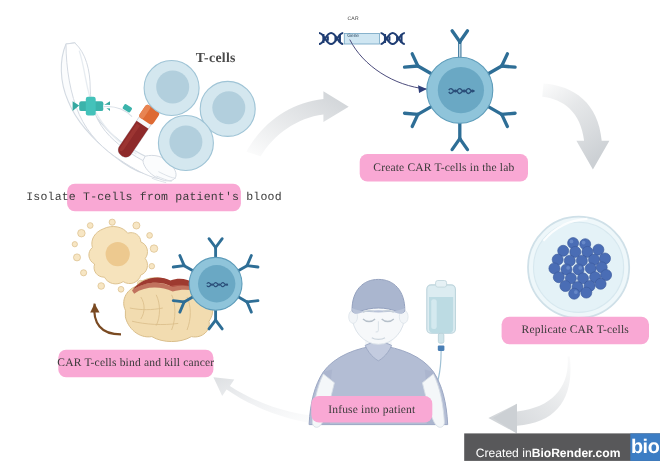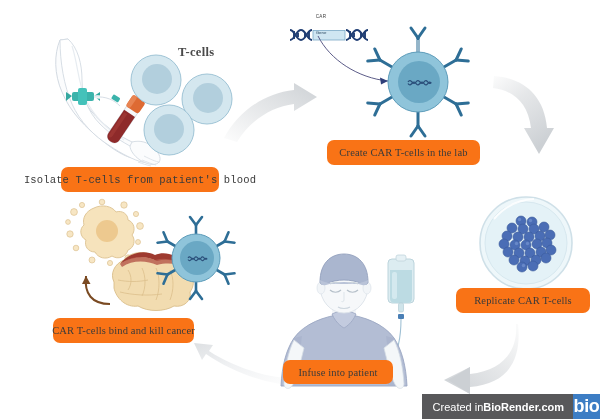--- a/index.html
+++ b/index.html
@@ -15,21 +15,21 @@
     background: #ffffff;
     overflow: hidden;
     font-family: "Liberation Serif", serif;
   }
   .abs { position: absolute; }
   svg { display: block; overflow: visible; }
 
   
   .chip {
     position: absolute;
-    background: #f97316;
+    background: #f9a8d4;
     border-radius: 7px;
     color: #3b3b3b;
     font-family: "Liberation Serif", serif;
     font-size: 10.5px;
     letter-spacing: 0.15px;
     display: flex;
     align-items: center;
     justify-content: center;
     text-align: center;
     white-space: nowrap;
@@ -72,22 +72,21 @@
     position: absolute;
     right: 0;
     bottom: 0;
     height: 25px;
     display: flex;
     align-items: stretch;
     background: #58585a;
   }
   #watermark .wm-text {
     display: flex;
-    align-items: center;
-    padding: 0 9px 0 11px;
+    padding: 12px 9px 0 11px;
     color: #ffffff;
     font-family: "Liberation Sans", sans-serif;
     font-size: 11px;
     white-space: nowrap;
   }
   #watermark .wm-text b { font-weight: bold; }
   #watermark .wm-logo {
     width: 27px;
     background: #3c7dc4;
     color: #ffffff;

